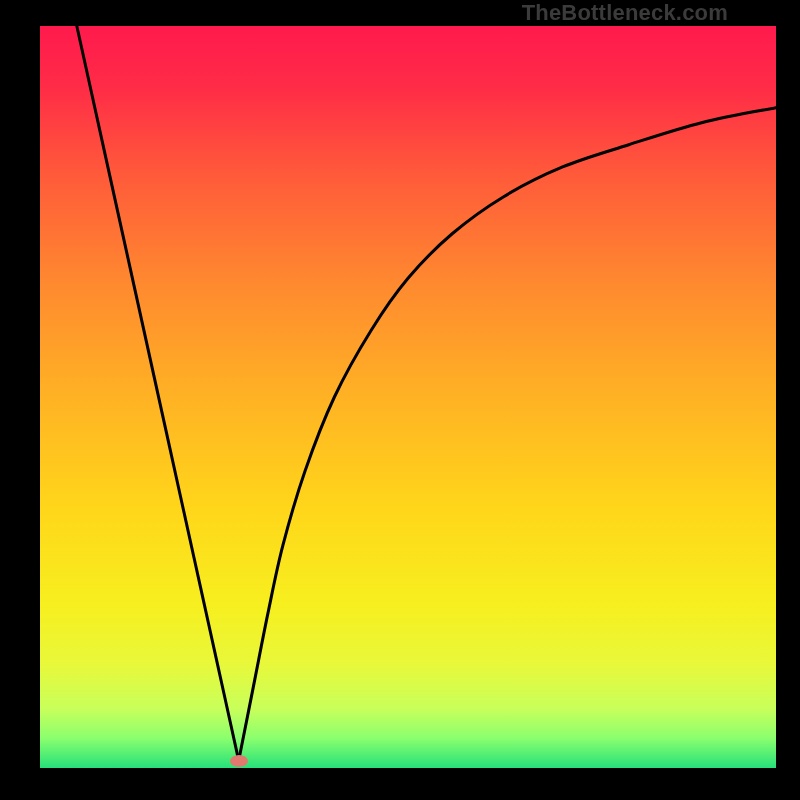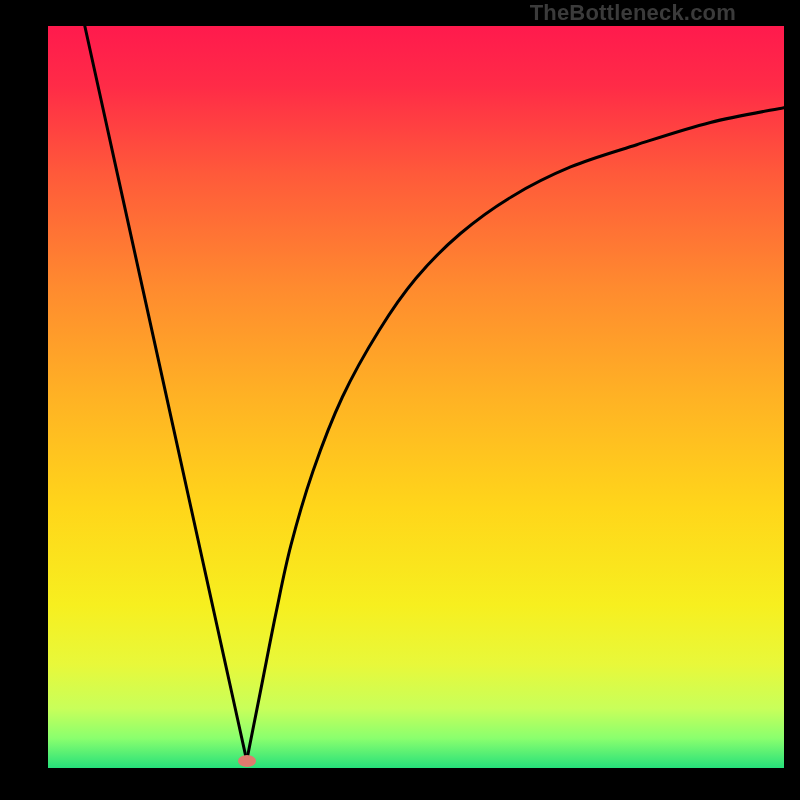--- a/index.html
+++ b/index.html
@@ -5,21 +5,21 @@
   html, body {
     margin: 0;
     padding: 0;
     width: 800px;
     height: 800px;
     background: #000;
     overflow: hidden;
   }
   .frame {
     position: absolute;
-    left: 16px;
+    left: 8px;
     top: 0;
     width: 740px;
     height: 800px;
     background: #000;
   }
   .plot-area {
     position: absolute;
     box-sizing: border-box;
   }
   .watermark {

